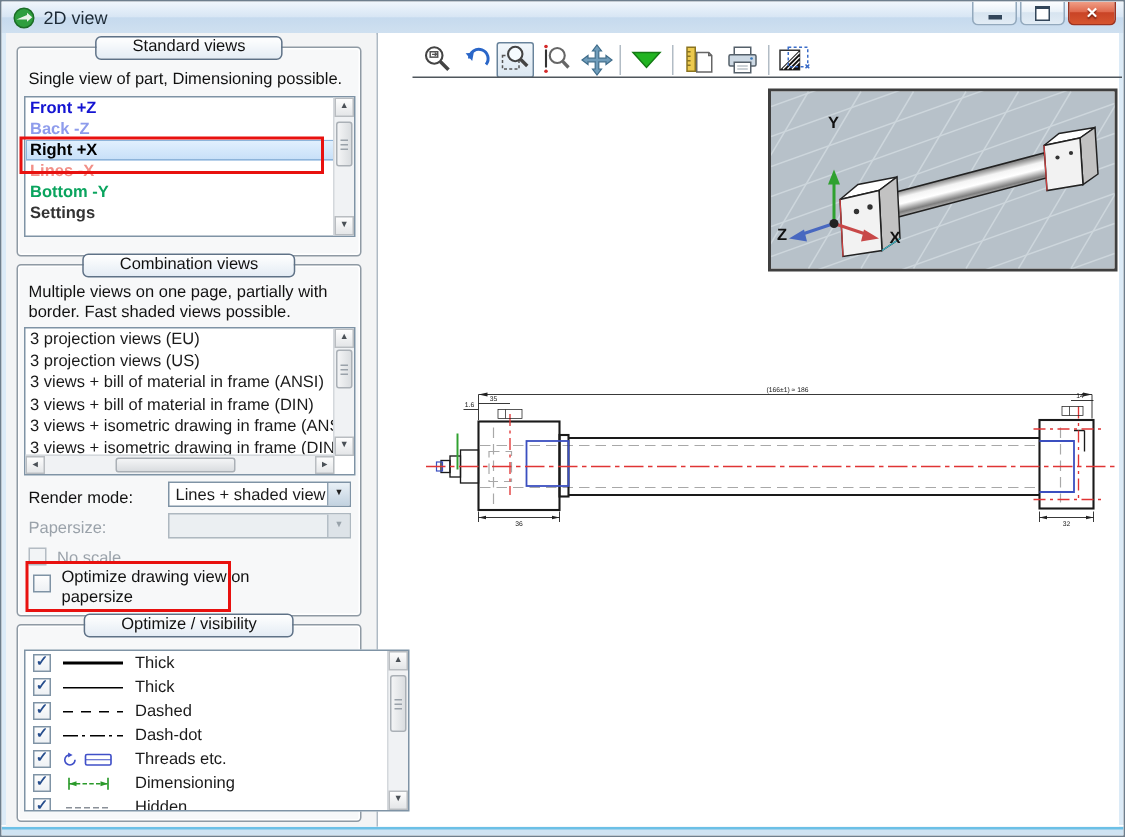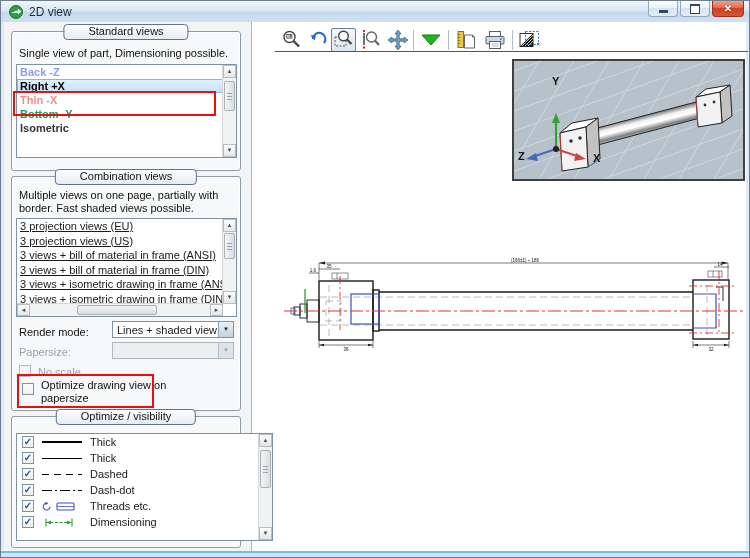--- a/index.html
+++ b/index.html
@@ -24,21 +24,21 @@
   .divider{position:absolute;left:250px;top:21px;width:1px;bottom:6px;background:#aeb9c3;}
   .rightpanel{position:absolute;left:251px;top:21px;right:3px;bottom:6px;background:#fff;}
   
   .group{position:absolute;border:1px solid #8f9aa4;border-radius:3px;background:#f7f8f9;box-shadow:inset 0 0 0 1px #ffffff;}
   .gtitle{position:absolute;left:50%;top:-8px;transform:translateX(-50%);padding:0 24px;height:14px;line-height:13px;
     border:1px solid #5f7287;border-radius:4px;background:linear-gradient(#ffffff,#e4ecf4);white-space:nowrap;font-size:11px;color:#111;}
   .gdesc{position:absolute;left:7px;color:#111;}
   
   .listbox{position:absolute;border:1px solid #7f93a5;background:#fff;overflow:hidden;}
   .lrow{height:14px;line-height:14px;padding-left:3px;font-weight:bold;white-space:nowrap;overflow:hidden;}
-  .lrow.plain{font-weight:normal;height:14.5px;line-height:14.5px;text-decoration:underline;}
+  .lrow.plain{font-weight:normal;height:14.5px;line-height:14.5px;}
   .lrow.selected{background:linear-gradient(#e3f1fe,#c6dff8);box-shadow:inset 0 0 0 1px #8db4da;color:#000;}
   .rows{position:absolute;left:0;top:0;right:13px;bottom:0;overflow:hidden;}
   .rows.hsc{bottom:12px;}
   
   .vscroll{position:absolute;right:0;top:0;bottom:0;width:13px;background:#f0f2f4;border-left:1px solid #d4d8dc;}
   .vscroll.hsc{bottom:12px;}
   .sbtn{position:absolute;left:0;width:13px;height:13px;background:linear-gradient(#fdfdfd,#e4e6e8);border:1px solid #b9bdc1;
     box-sizing:border-box;color:#4a5056;font-size:6px;line-height:11px;text-align:center;}
   .sbtn.up{top:0;} .sbtn.dn{bottom:0;}
   .sthumb{position:absolute;left:1px;width:11px;background:linear-gradient(90deg,#f4f5f6,#dadde0);border:1px solid #aab0b6;border-radius:2px;box-sizing:border-box;}
@@ -112,25 +112,26 @@
   <div class="bottomframe"></div>
   <div class="leftpanel"></div>
   <div class="divider"></div>
   <div class="rightpanel"></div>
 
   <div class="group" style="left:10px;top:30px;width:228px;height:138px;">
     <div class="gtitle">Standard views</div>
     <div class="gdesc" style="top:15px;">Single view of part, Dimensioning possible.</div>
     <div class="listbox" style="left:4px;top:32px;width:219px;height:92px;">
       <div class="rows">
+        <div class="lrow"><span style="color: rgb(20, 20, 210);">Front +Z</span></div>
         <div class="lrow"><span style="color: rgb(142, 156, 236);">Back -Z</span></div>
         <div class="lrow selected"><span style="color: rgb(0, 0, 0);">Right +X</span></div>
-        <div class="lrow"><span style="color: rgb(242, 144, 136);">Thin -X</span></div>
+        <div class="lrow"><span style="color: rgb(242, 144, 136);">Lines -X</span></div>
         <div class="lrow"><span style="color: rgb(10, 164, 94);">Bottom -Y</span></div>
-        <div class="lrow"><span style="color: rgb(51, 51, 51);">Isometric</span></div>
+        <div class="lrow"><span style="color: rgb(51, 51, 51);">Settings</span></div>
       </div>
       <div class="vscroll">
         <div class="sbtn up">▲</div>
         <div class="sthumb" style="top:16px;height:30px;">
             <div class="sgrip"></div>
           </div>
         <div class="sbtn dn">▼</div>
       </div>
     </div>
   </div>
@@ -233,20 +234,29 @@
           <span class="sample">
             <svg width="36" height="11" viewBox="0 0 36 11">
               <line x1="4" y1="1.5" x2="4" y2="9.5" stroke="#2a9a2a" stroke-width="1.1"></line>
               <line x1="30" y1="1.5" x2="30" y2="9.5" stroke="#2a9a2a" stroke-width="1.1"></line>
               <line x1="4" y1="5.5" x2="30" y2="5.5" stroke="#2a9a2a" stroke-width="1.1" stroke-dasharray="3 1.5"></line>
               <path d="M4 5.5 L9 3.8 L9 7.2 Z" fill="#2a9a2a"></path>
               <path d="M30 5.5 L25 3.8 L25 7.2 Z" fill="#2a9a2a"></path>
             </svg>
           </span>
           <span class="slabel">Dimensioning</span>
+        </div>
+        <div class="setrow">
+          <span class="cb checked"></span>
+          <span class="sample">
+            <svg width="36" height="11" viewBox="0 0 36 11">
+              <line x1="2" y1="5.5" x2="32" y2="5.5" stroke="#8a9098" stroke-width="1" stroke-dasharray="4 2"></line>
+            </svg>
+          </span>
+          <span class="slabel">Hidden</span>
         </div>
       </div>
       <div class="vscroll">
         <div class="sbtn up">▲</div>
         <div class="sthumb" style="top:16px;height:38px;">
             <div class="sgrip"></div>
           </div>
         <div class="sbtn dn">▼</div>
       </div>
     </div>

